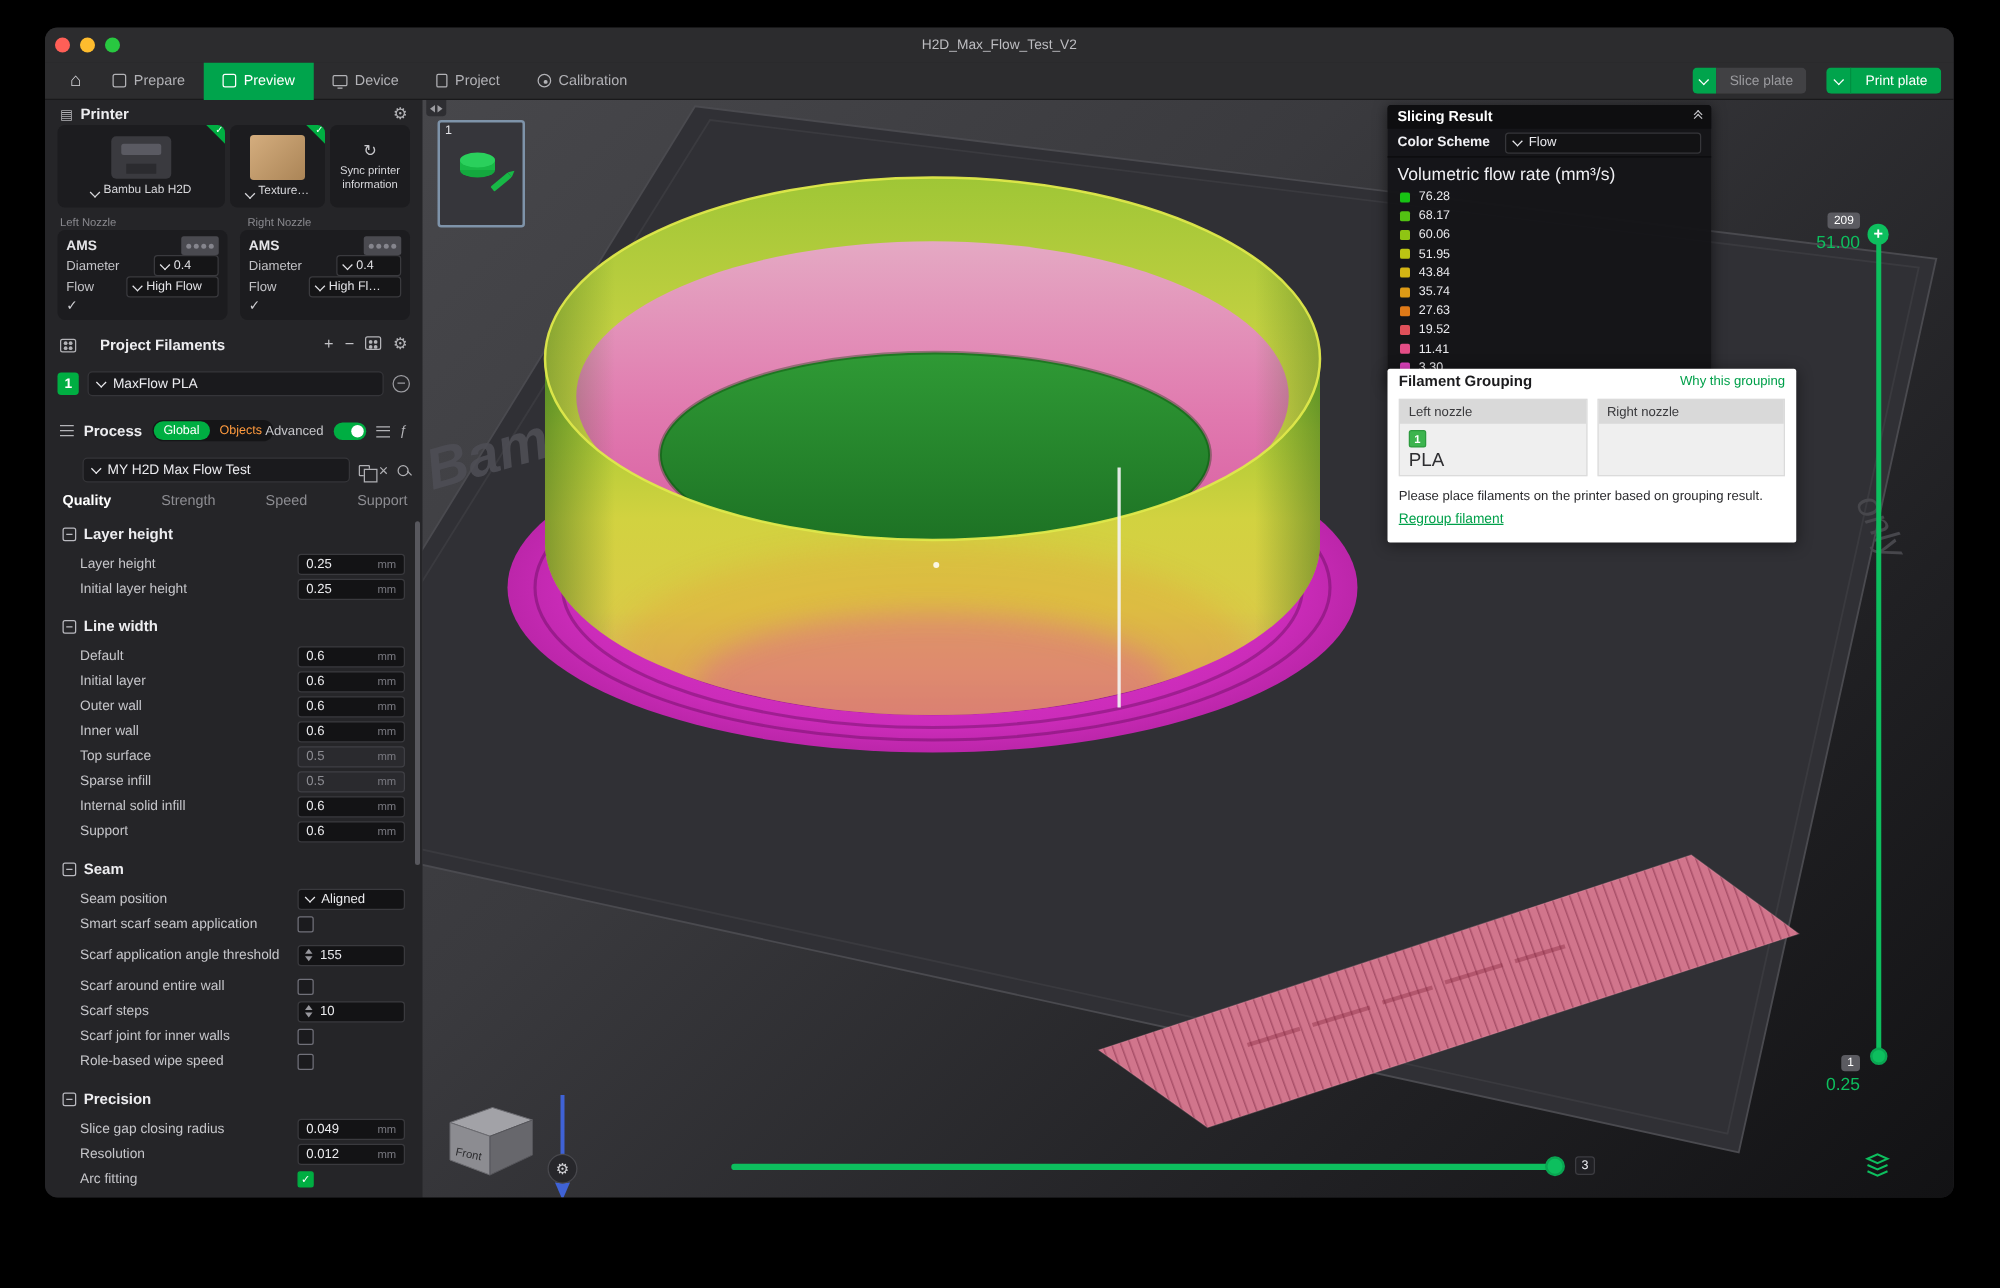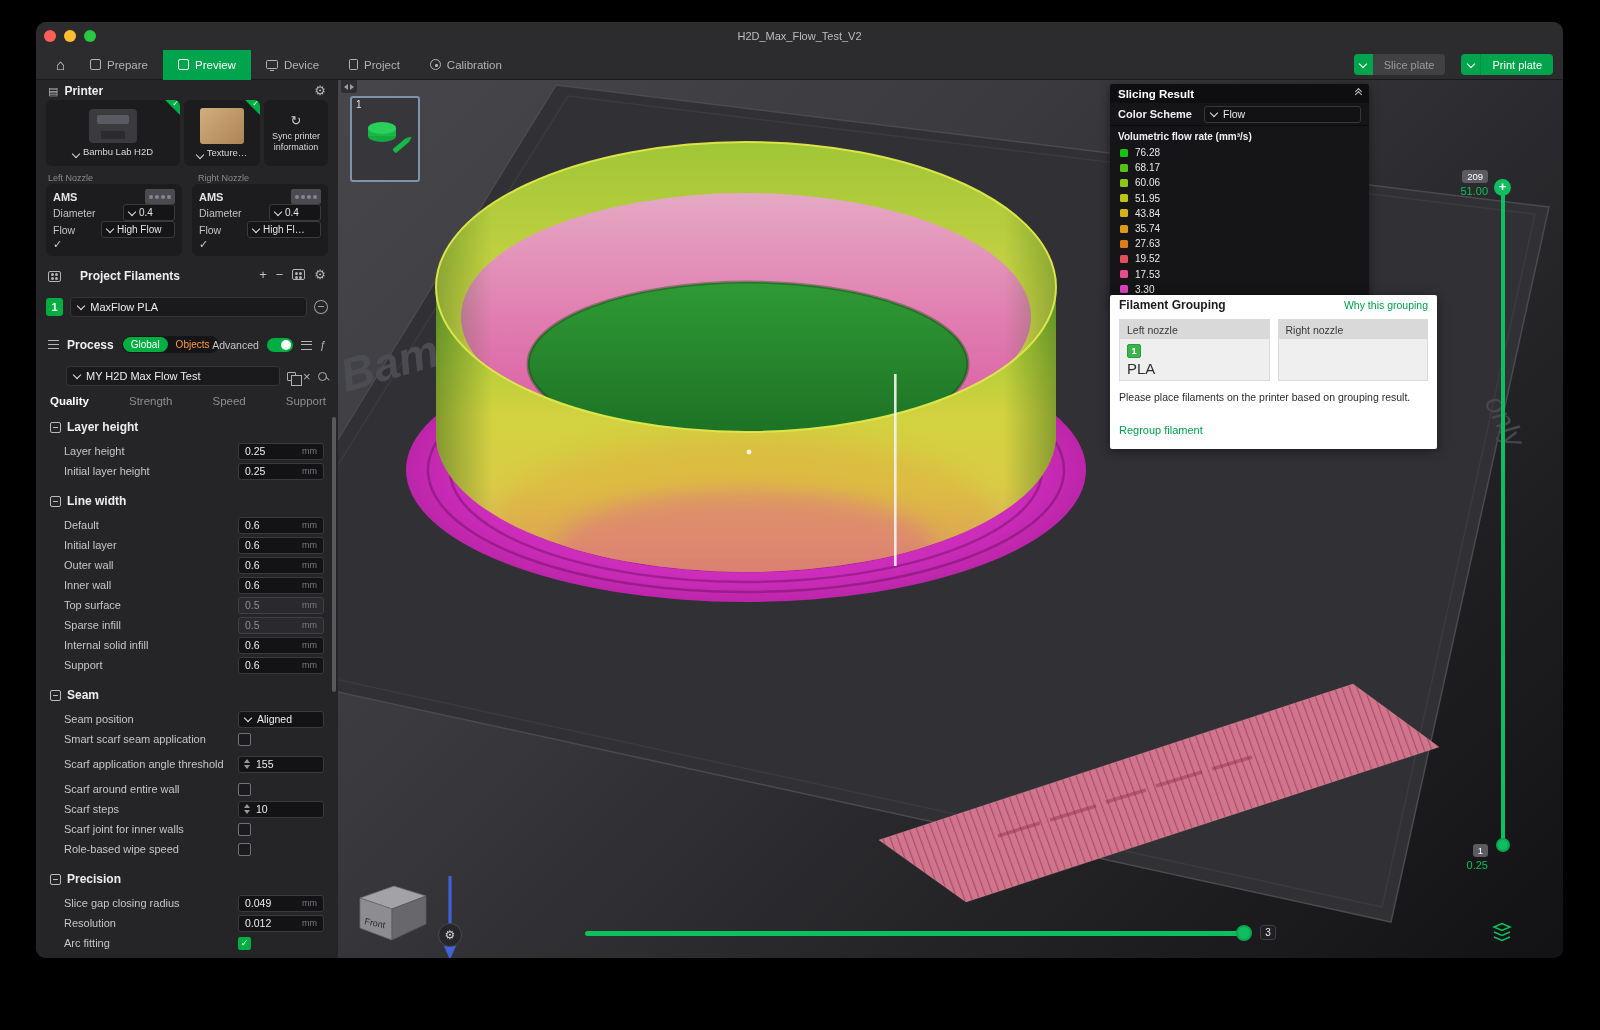--- a/index.html
+++ b/index.html
@@ -110,44 +110,44 @@
 .tri-r{width:0;height:0;border-top:3px solid transparent;border-bottom:3px solid transparent;border-left:4px solid #9c9ca1}
 .thumb{position:absolute;left:12px;top:16px;width:70px;height:86px;background:#36363b;border:2px solid #7e93a9;border-radius:3px;z-index:5}
 .thumb-no{position:absolute;left:4px;top:1px;font-size:10px;color:#e2e2e6}
 .sr-panel{position:absolute;left:772px;top:4px;width:259px;background:rgba(21,21,24,.97);border-radius:3px;box-shadow:0 2px 10px rgba(0,0,0,.5);color:#e6e6ea;z-index:5;padding-bottom:6px}
 .sr-head{height:19px;display:flex;align-items:center;justify-content:space-between;padding:0 8px;background:#0e0e10;border-radius:3px 3px 0 0;font-weight:bold;font-size:11.5px;color:#fff}
 .collapse-ico{display:flex;flex-direction:column;gap:0;color:#c6c6ca}
 .collapse-ico .chev{width:5px;height:5px;margin:-2px 0 0 0}
 .sr-row{display:flex;align-items:center;height:23px;padding:0 8px;gap:12px;border-bottom:1px solid #0b0b0d}
 .sr-label{font-size:11px;font-weight:bold;color:#f0f0f4;white-space:nowrap}
 .sr-select{flex:1;height:17px;background:#121214;border:1px solid #36363a;border-radius:3px;display:flex;align-items:center;gap:6px;padding:0 6px;font-size:10.5px;color:#e8e8ec}
-.legend-title{padding:5px 8px 3px;font-weight:bold;font-size:10px;color:#f0f0f4}
+.legend-title{padding:5px 8px 3px;font-weight:normal;font-size:14px;color:#f0f0f4}
 .legend-row{display:flex;align-items:center;height:15.2px;padding:0 10px;gap:7px}
 .legend-sw{width:8px;height:8px;border-radius:1.5px;flex-shrink:0}
 .legend-val{font-size:10px;color:#eaeaee}
 .fg-panel{position:absolute;left:772px;top:215px;width:327px;background:#fff;border-radius:2px;padding:3px 9px 11px;z-index:5;box-shadow:0 2px 12px rgba(0,0,0,.45)}
 .fg-head{display:flex;justify-content:space-between;align-items:center}
 .fg-title{font-size:12px;font-weight:bold;color:#1b1b1d}
 .fg-why{font-size:10.5px;color:#00a04a}
 .fg-cards{display:flex;gap:8px;margin-top:7px}
 .fg-card{flex:1;background:#efefef;border:1px solid #dbdbdb;height:62px}
 .fg-card-head{height:19px;background:#d9d9d9;font-size:10.5px;color:#3a3a3d;display:flex;align-items:center;padding:0 7px}
 .fg-chip{width:14px;height:14px;background:#3cb44e;border:1px solid #2c9a3e;color:#fff;font-size:9px;font-weight:bold;display:flex;align-items:center;justify-content:center;border-radius:2px;margin:5px 0 2px 7px}
 .fg-mat{font-size:15px;color:#2e2e31;margin-left:7px}
 .fg-note{font-size:10.5px;color:#2b2b2e;margin-top:10px}
-.fg-regroup{display:inline-block;font-size:11px;color:#00a04a;margin-top:21px}
+.fg-regroup{display:inline-block;font-size:11px;color:#00a04a;text-decoration:underline;margin-top:6px}
 
 .vtrack{position:absolute;left:1163px;top:107px;width:4px;height:660px;background:#0dbf5e;border-radius:2px;z-index:4}
 .vhandle-top{position:absolute;left:1156px;top:99px;width:17px;height:17px;border-radius:50%;background:#0dbf5e;color:#fff;font-size:13px;line-height:15px;text-align:center;z-index:5;font-weight:bold}
 .vhandle-bottom{position:absolute;left:1158px;top:758px;width:14px;height:14px;border-radius:50%;background:#0dbf5e;border:2px solid #0aa652;z-index:5}
 .vbadge{position:absolute;width:46px;text-align:right;z-index:5}
 .vbadge.top{left:1104px;top:86px}
 .vbadge.bottom{left:1104px;top:760px}
 .badge-pill{display:inline-block;background:#5b5b61;color:#fff;font-size:9.5px;padding:1px 5px;border-radius:3px}
-.badge-val{display:block;color:#0dbf5e;font-size:11px;margin-top:1px}
+.badge-val{display:block;color:#0dbf5e;font-size:14px;margin-top:1px}
 .htrack{position:absolute;left:247px;top:851px;width:660px;height:5px;background:#0dbf5e;border-radius:2.5px;z-index:4}
 .hhandle{position:absolute;left:898px;top:845px;width:16px;height:16px;border-radius:50%;background:#0dbf5e;border:2px solid #0aa652;z-index:5}
 .hbadge{position:absolute;left:922px;top:845px;min-width:16px;height:15px;background:#202024;border:1px solid #3d3d42;border-radius:3px;color:#f0f0f4;font-size:10px;display:flex;align-items:center;justify-content:center;padding:0 3px;z-index:5}
 .layers-ico{position:absolute;left:1154px;top:842px;z-index:5}
 .gear-fab{position:absolute;left:100px;top:843px;width:24px;height:24px;border-radius:50%;background:#27272b;border:1px solid #48484d;color:#d4d4d8;font-size:12px;display:flex;align-items:center;justify-content:center;z-index:6}
 .cluster-svg{position:absolute;left:8px;top:792px;z-index:5}
 </style>
 </head>
 <body>
 
@@ -707,21 +707,21 @@
         <div class="legend-row">
             <span class="legend-sw" style="background: rgb(223, 122, 24);"></span>
             <span class="legend-val">27.63</span>
           </div>
         <div class="legend-row">
             <span class="legend-sw" style="background: rgb(224, 80, 90);"></span>
             <span class="legend-val">19.52</span>
           </div>
         <div class="legend-row">
             <span class="legend-sw" style="background: rgb(228, 77, 134);"></span>
-            <span class="legend-val">17.53</span>
+            <span class="legend-val">11.41</span>
           </div>
         <div class="legend-row">
             <span class="legend-sw" style="background: rgb(222, 65, 189);"></span>
             <span class="legend-val">3.30</span>
           </div>
       </div>
 
       <div class="fg-panel">
         <div class="fg-head">
           <span class="fg-title">Filament Grouping</span>

